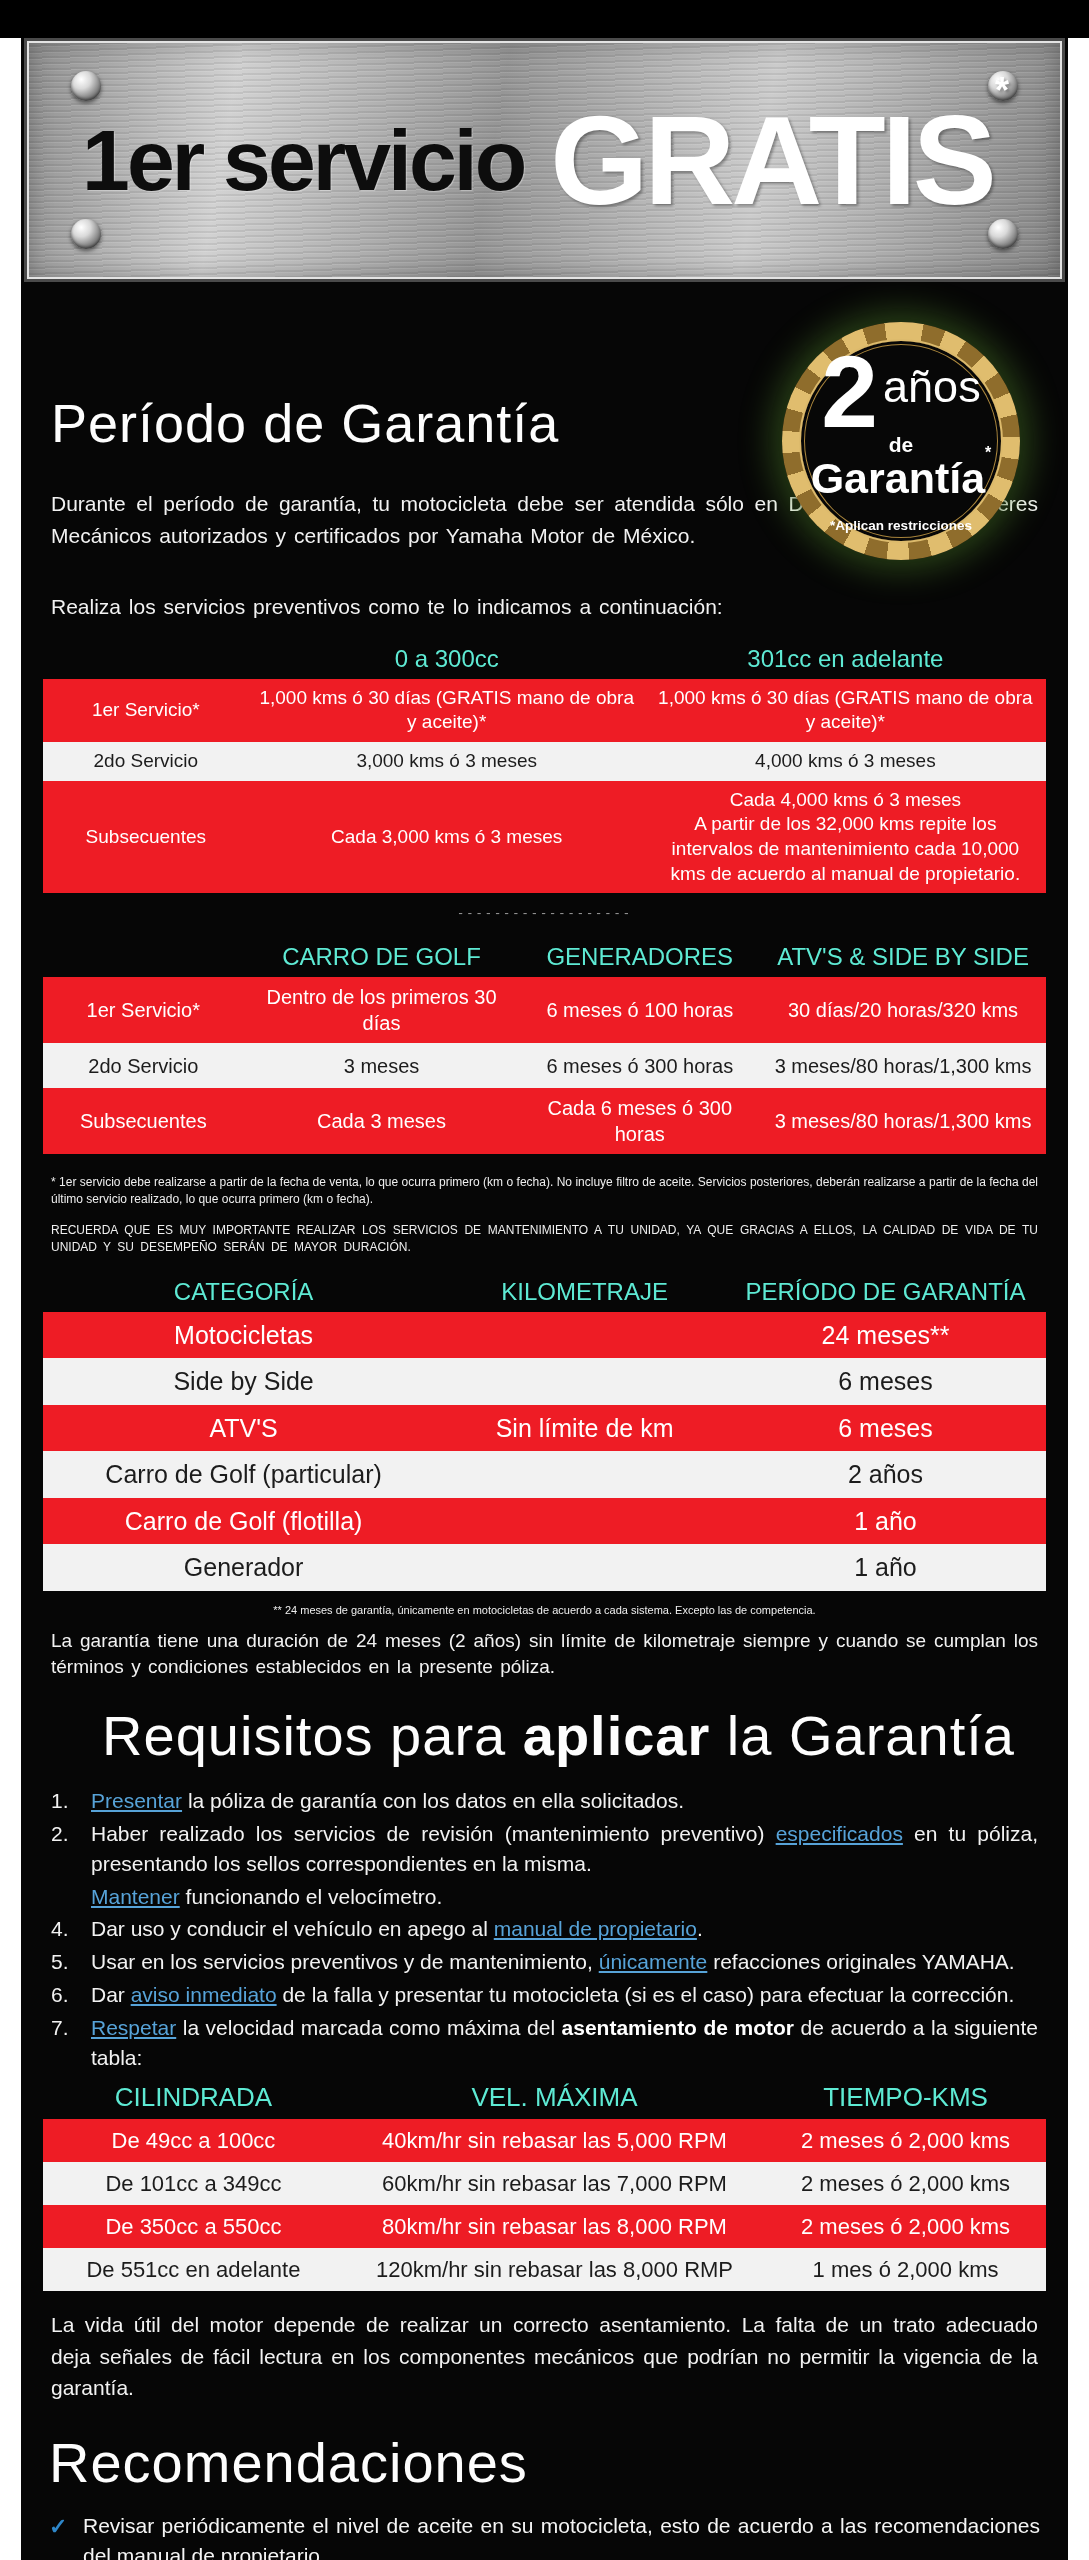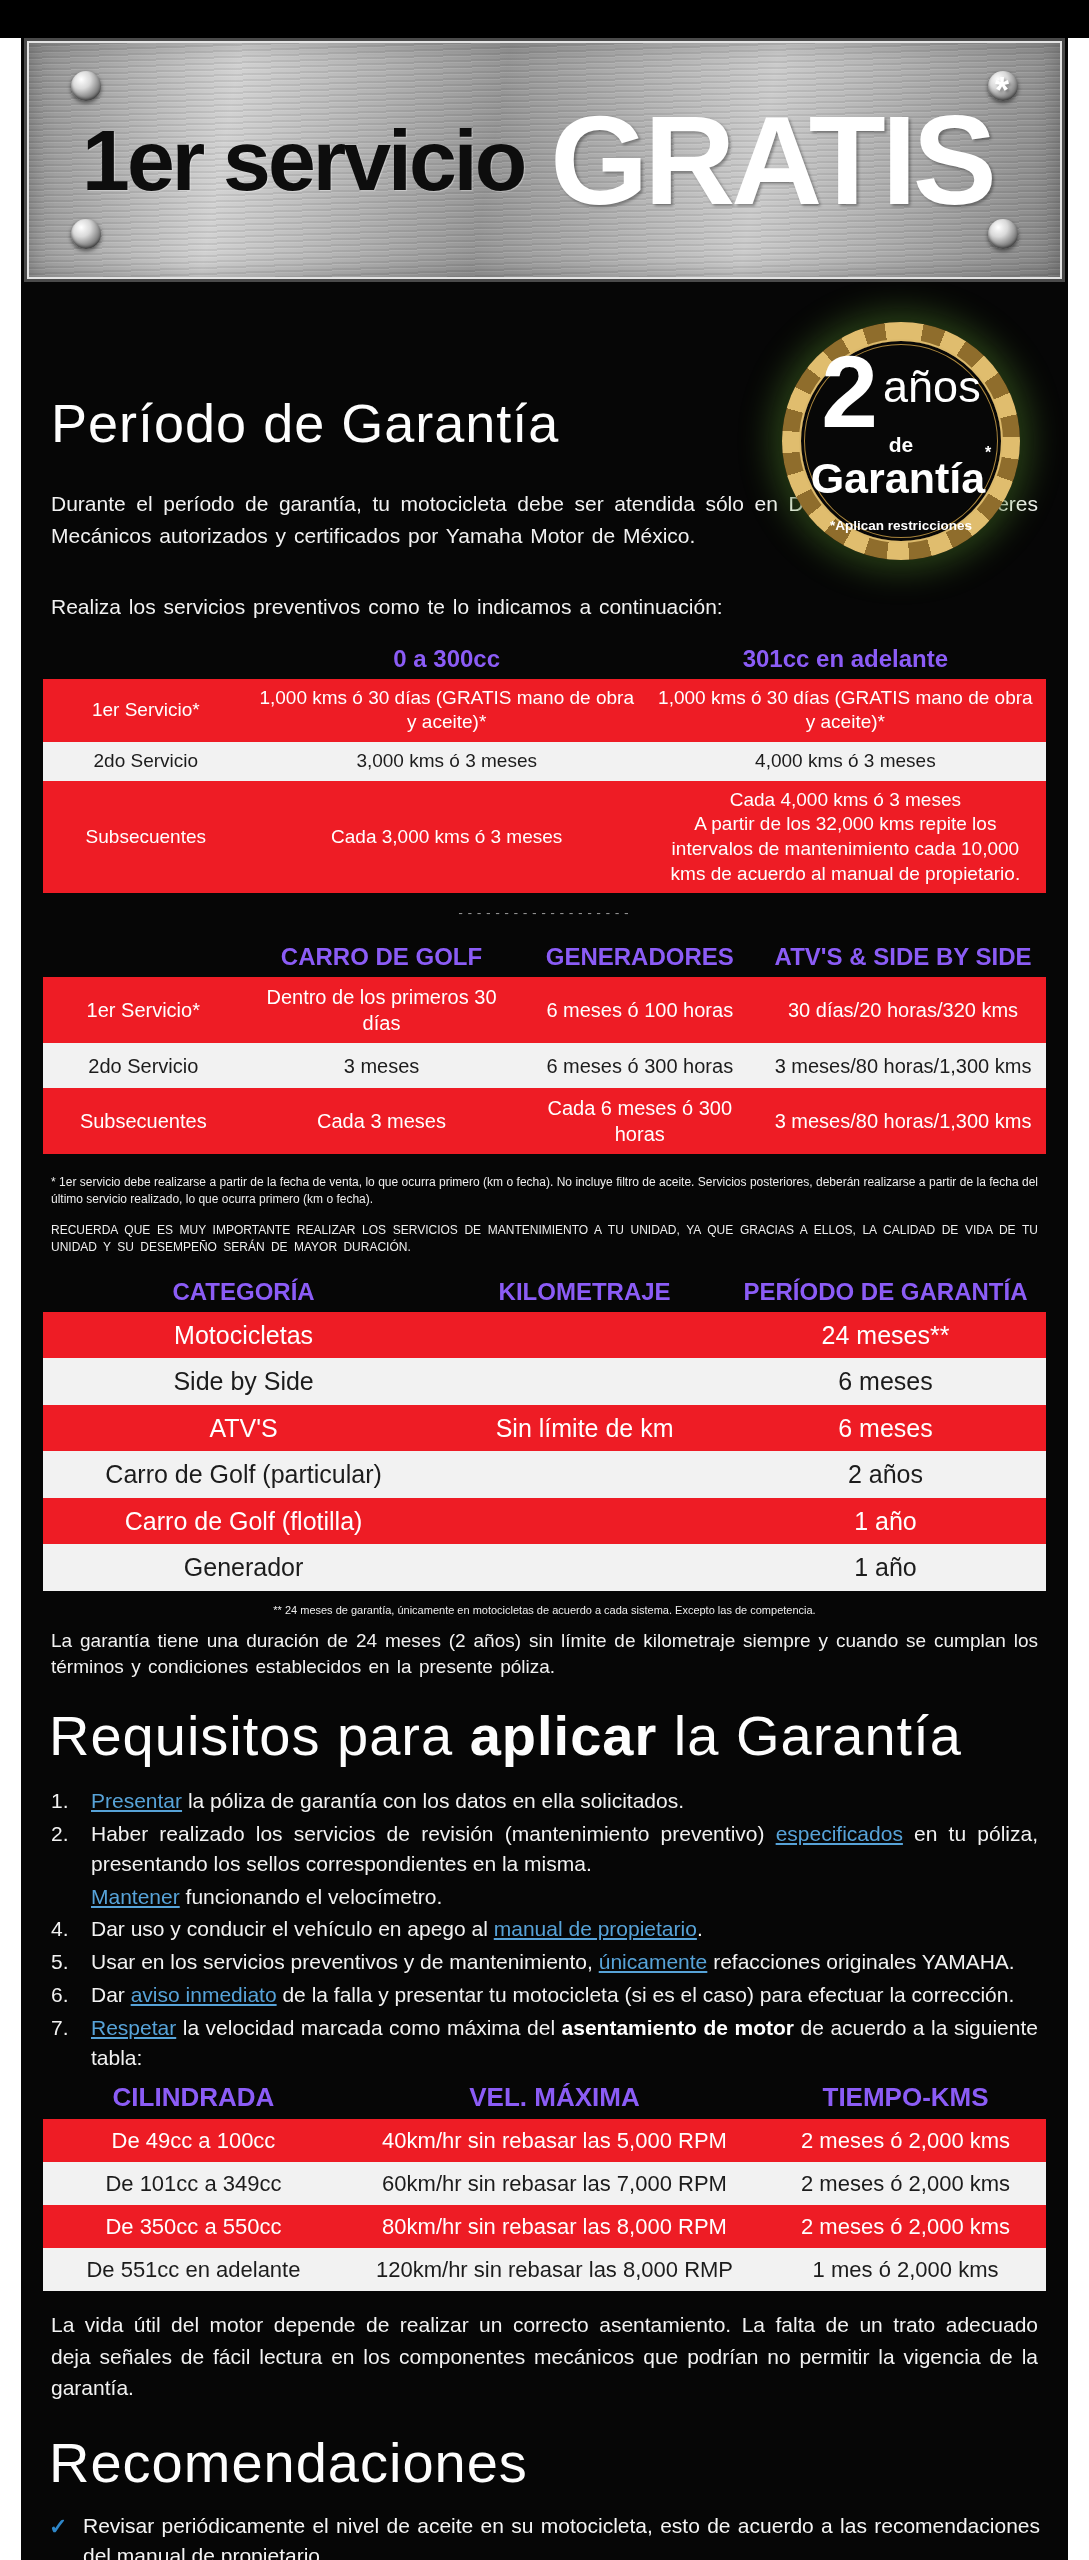--- a/index.html
+++ b/index.html
@@ -50,30 +50,30 @@
   .badge-2 { font-size: 102px; font-weight: bold; line-height: .85; }
   .badge-anos { font-size: 45px; margin: 12px 0 0 5px; }
   .badge-de { font-size: 21px; font-weight: bold; margin-top: -2px; }
   .badge-word { font-size: 43px; font-weight: bold; line-height: 1; }
   .badge-word sup { font-size: 16px; position: relative; top: -20px; }
   .badge-note { font-size: 13.5px; font-weight: bold; margin-top: 18px; }
 
   
   .title { color: #fdfdfd; font-weight: normal; font-size: 54px; letter-spacing: 1px; }
   .t-periodo { margin: 110px 0 0 30px; }
-  .t-req { margin: 22px 0 0 28px; font-size: 56px; }
+  .t-req { margin: 22px 0 0 28px; font-size: 56px; text-align: center; }
   .t-req .b { font-weight: bold; }
   .t-rec { margin: 26px 0 0 28px; font-size: 56px; }
   .body-text { color: #f2f2f2; font-size: 21px; line-height: 1.5; text-align: justify; margin: 34px 30px 0; word-spacing: 2px; }
   .lead { text-align: left; margin-top: 40px; }
   .duration { font-size: 19px; margin-top: 10px; line-height: 1.4; }
   .engine { margin-top: 18px; }
 
   
-  .thead { display: grid; margin: 22px 22px 0; color: #8b5cf6; font-weight: bold; text-align: center; font-size: 24px; align-items: end; }
+  .thead { display: grid; margin: 22px 22px 0; color: #5eead4; font-weight: normal; text-align: center; font-size: 24px; align-items: end; }
   .thead.big { font-size: 26px; margin-top: 10px; }
   .tbl { margin: 6px 22px 0; }
   .row { display: grid; align-items: center; text-align: center; }
   .row.red { background: #ee1c25; color: #ffffff; }
   .row.light { background: #f2f2f2; color: #1c1c1c; }
   .cell { padding: 7px 10px; font-size: 19px; line-height: 1.3; }
   .t1cols { grid-template-columns: 20.5% 39.5% 40%; }
   .t2cols { grid-template-columns: 20% 27.5% 24% 28.5%; }
   .t3cols { grid-template-columns: 40% 28% 32%; }
   .t4cols { grid-template-columns: 30% 42% 28%; }

